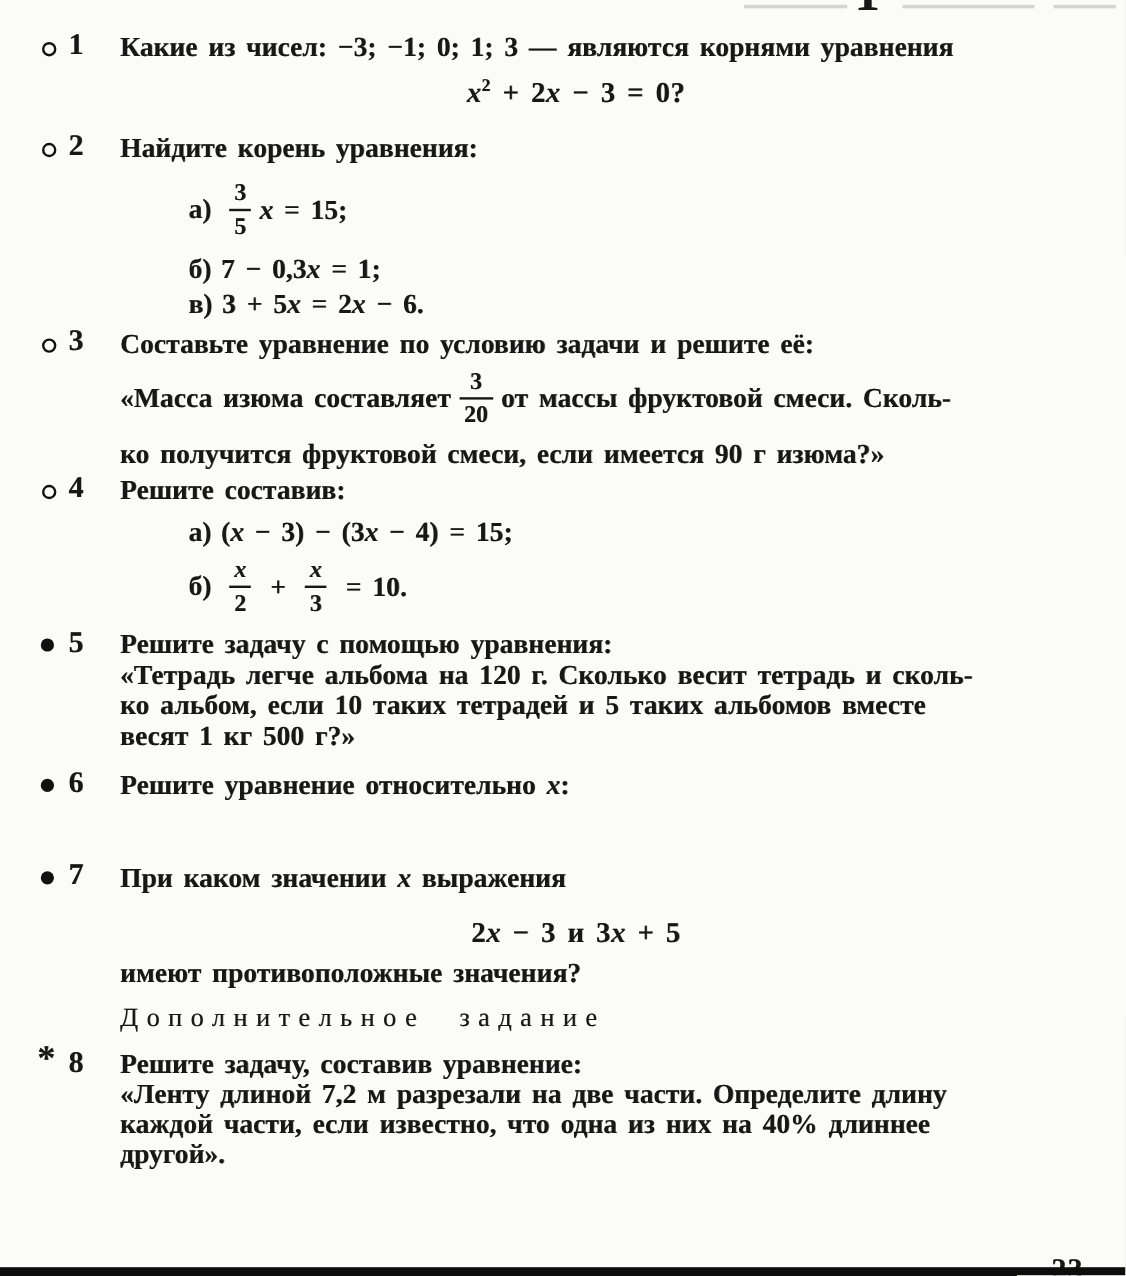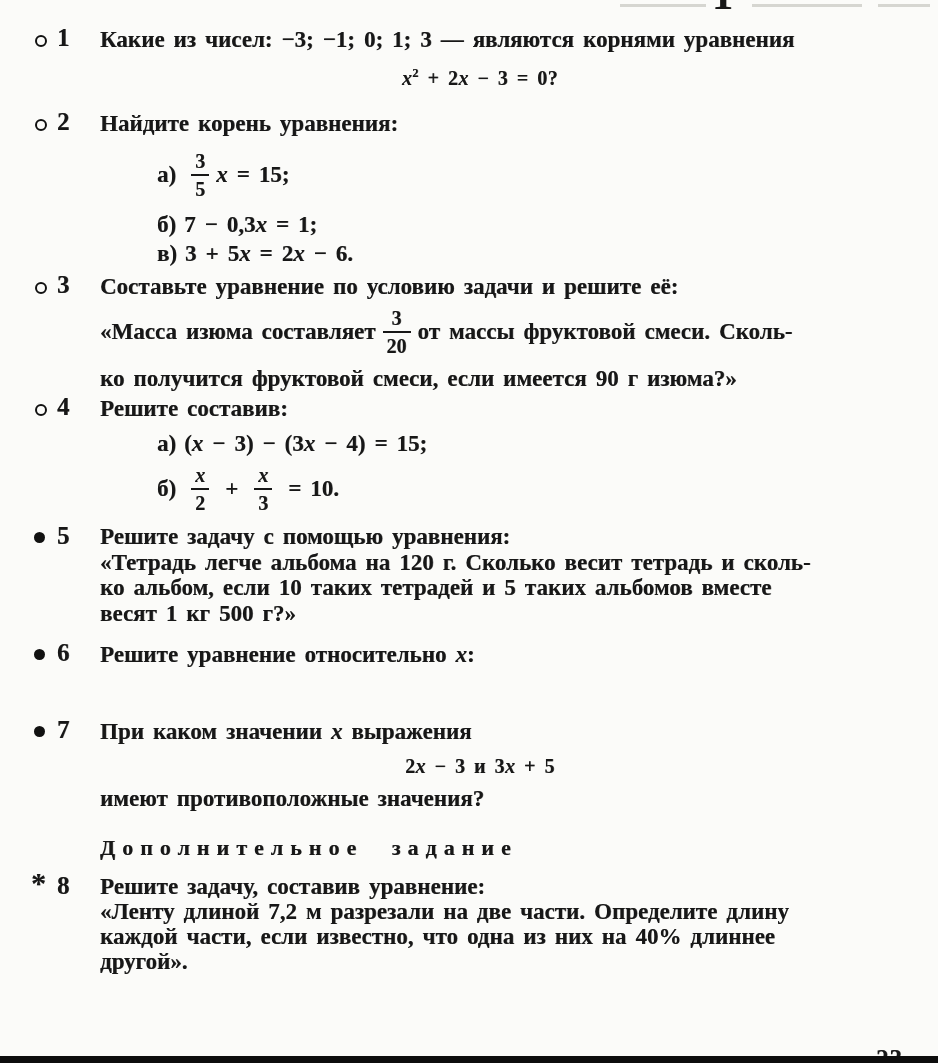--- a/index.html
+++ b/index.html
@@ -12,28 +12,28 @@
   }
   .prob { position:absolute; left:0; width:938px; }
   .marker { position:absolute; left:35px; top:9px; }
   .marker.open { width:8px; height:8px; border:2.6px solid #111; border-radius:50%; background:transparent; }
   .marker.filled { width:11px; height:11px; border-radius:50%; background:#111; top:8px; left:34px; }
   .marker.star { border:none; background:none; font-size:30px; font-weight:bold; top:-6px; left:31px; line-height:1; }
   .pnum { position:absolute; left:57px; top:-2px; font-weight:bold; font-size:25px; }
   .content { position:absolute; left:100px; top:0; width:815px; font-size:23px; line-height:25px; word-spacing:0.14em;font-weight:bold; }
   .tline { line-height:28px; }
   .sub { margin-left:57px; line-height:27px; }
-  .center { text-align:center; width:760px; font-size:20px; letter-spacing:0.4px; }
+  .center { text-align:center; width:760px; font-size:24px; letter-spacing:0.4px; }
   i { font-style:italic; }
   sup { font-size:0.62em; vertical-align:super; line-height:0; }
   .frac { display:inline-block; vertical-align:middle; text-align:center; font-size:20px; line-height:1; margin:0 7px; position:relative; top:-2px; }
   .frac .num { display:block; padding:1px 4px 3px; border-bottom:2.2px solid #171717; }
   .frac .den { display:block; padding:3px 4px 1px; }
   .lab { margin-right:8px; }
-  .section-heading { position:absolute; left:100px; top:835px; font-size:22px; letter-spacing:7px; word-spacing:16px;font-weight:bold; }
+  .section-heading { position:absolute; left:100px; top:835px; font-size:22px; letter-spacing:7px; word-spacing:16px; }
   .hf-one { position:absolute; left:712px; top:-26px; font-size:42px; font-weight:bold; line-height:1; }
   .hf-mark { position:absolute; height:3px; background:#d6d6d1; top:4px; }
   .hf-m1 { left:620px; width:86px; }
   .hf-m2 { left:752px; width:110px; }
   .hf-m3 { left:878px; width:52px; }
   .bottom-bar { position:absolute; left:0; top:1056px; width:938px; height:7px; background:#0d0d0d; }
   .page-num { position:absolute; left:876px; top:1045px; font-size:25px; font-weight:bold; letter-spacing:1px; }
 </style>
 </head>
 <body>
@@ -104,21 +104,21 @@
     <div class="content">
       <div class="tline"><span>Решите уравнение относительно </span><i>x</i><span>:</span></div>
     </div>
   </section>
 
   <section class="prob" style="top:718px">
     <span class="marker filled"></span>
     <span class="pnum">7</span>
     <div class="content">
       <div class="tline"><span>При каком значении </span><i>x</i><span> выражения</span></div>
-      <div class="center" style="margin-top:8px"><span>2</span><i>x</i><span> − 3 и 3</span><i>x</i><span> + 5</span></div>
+      <div class="center" style="margin-top:20px"><span>2</span><i>x</i><span> − 3 и 3</span><i>x</i><span> + 5</span></div>
       <div class="tline" style="margin-top:6px">имеют противоположные значения?</div>
     </div>
   </section>
 
   <div class="section-heading">Дополнительное задание</div>
 
   <section class="prob" style="top:874px">
     <span class="marker star">*</span>
     <span class="pnum">8</span>
     <div class="content" style="line-height:25px">

